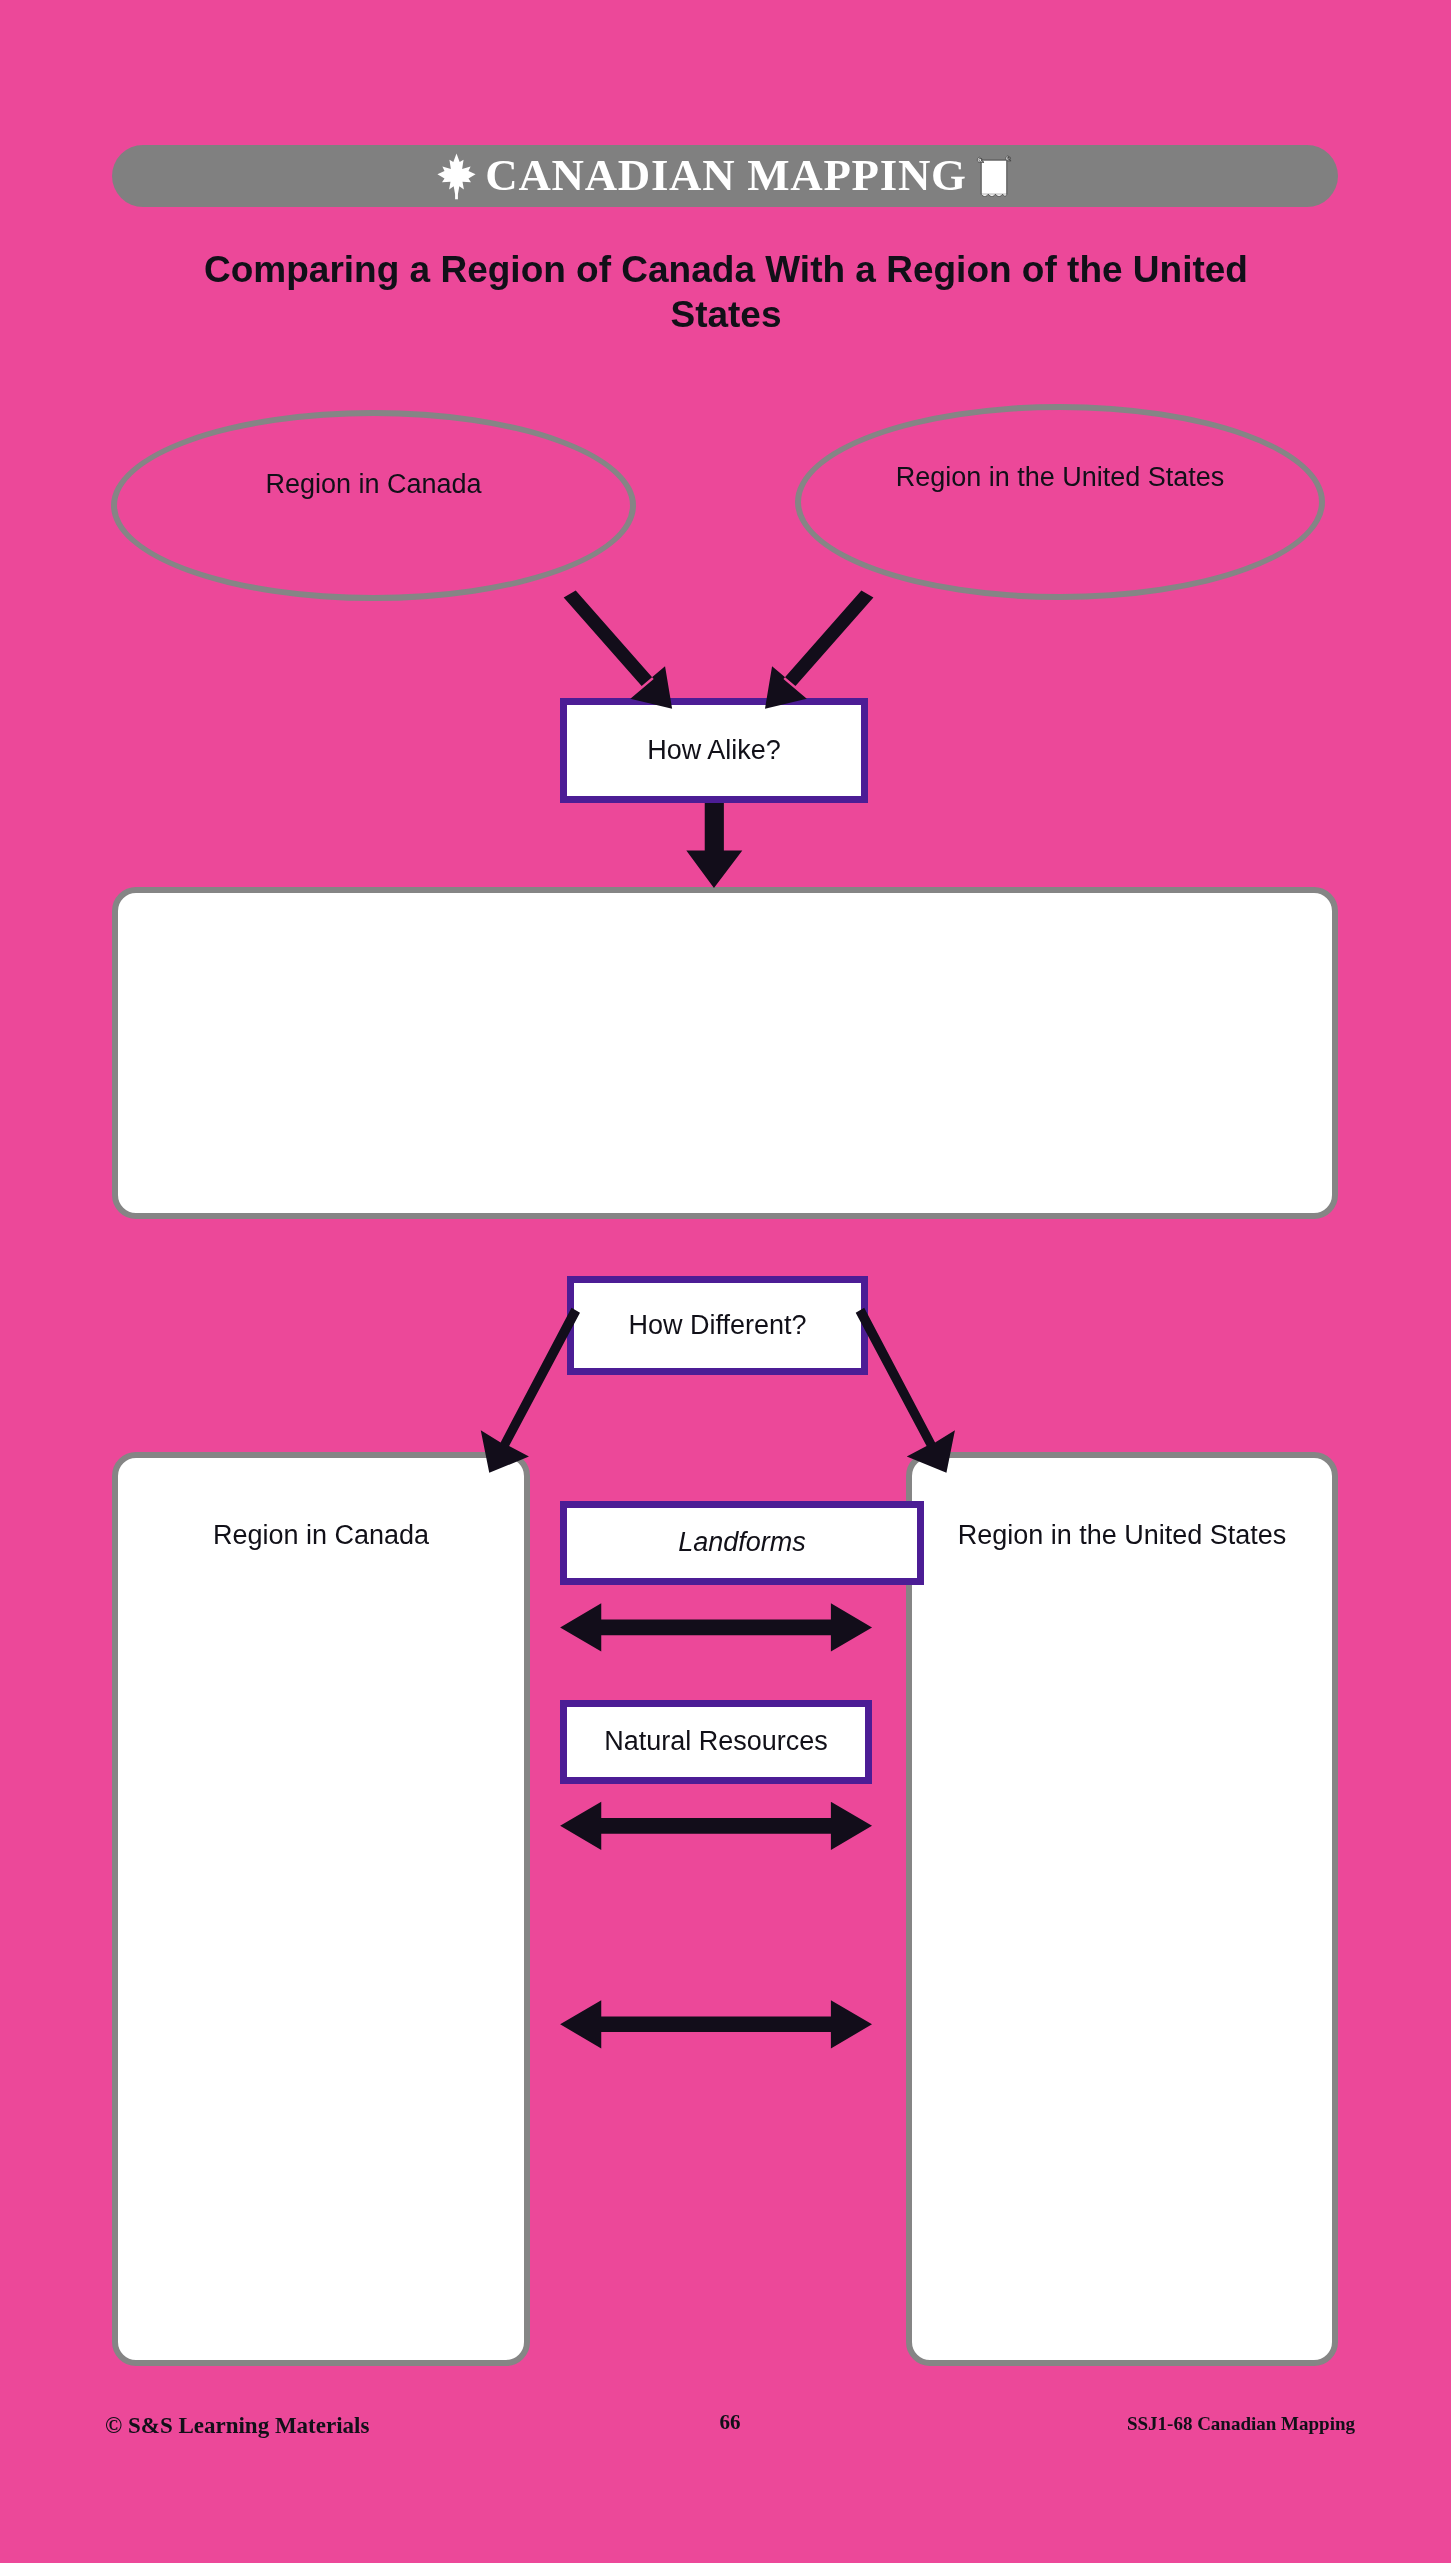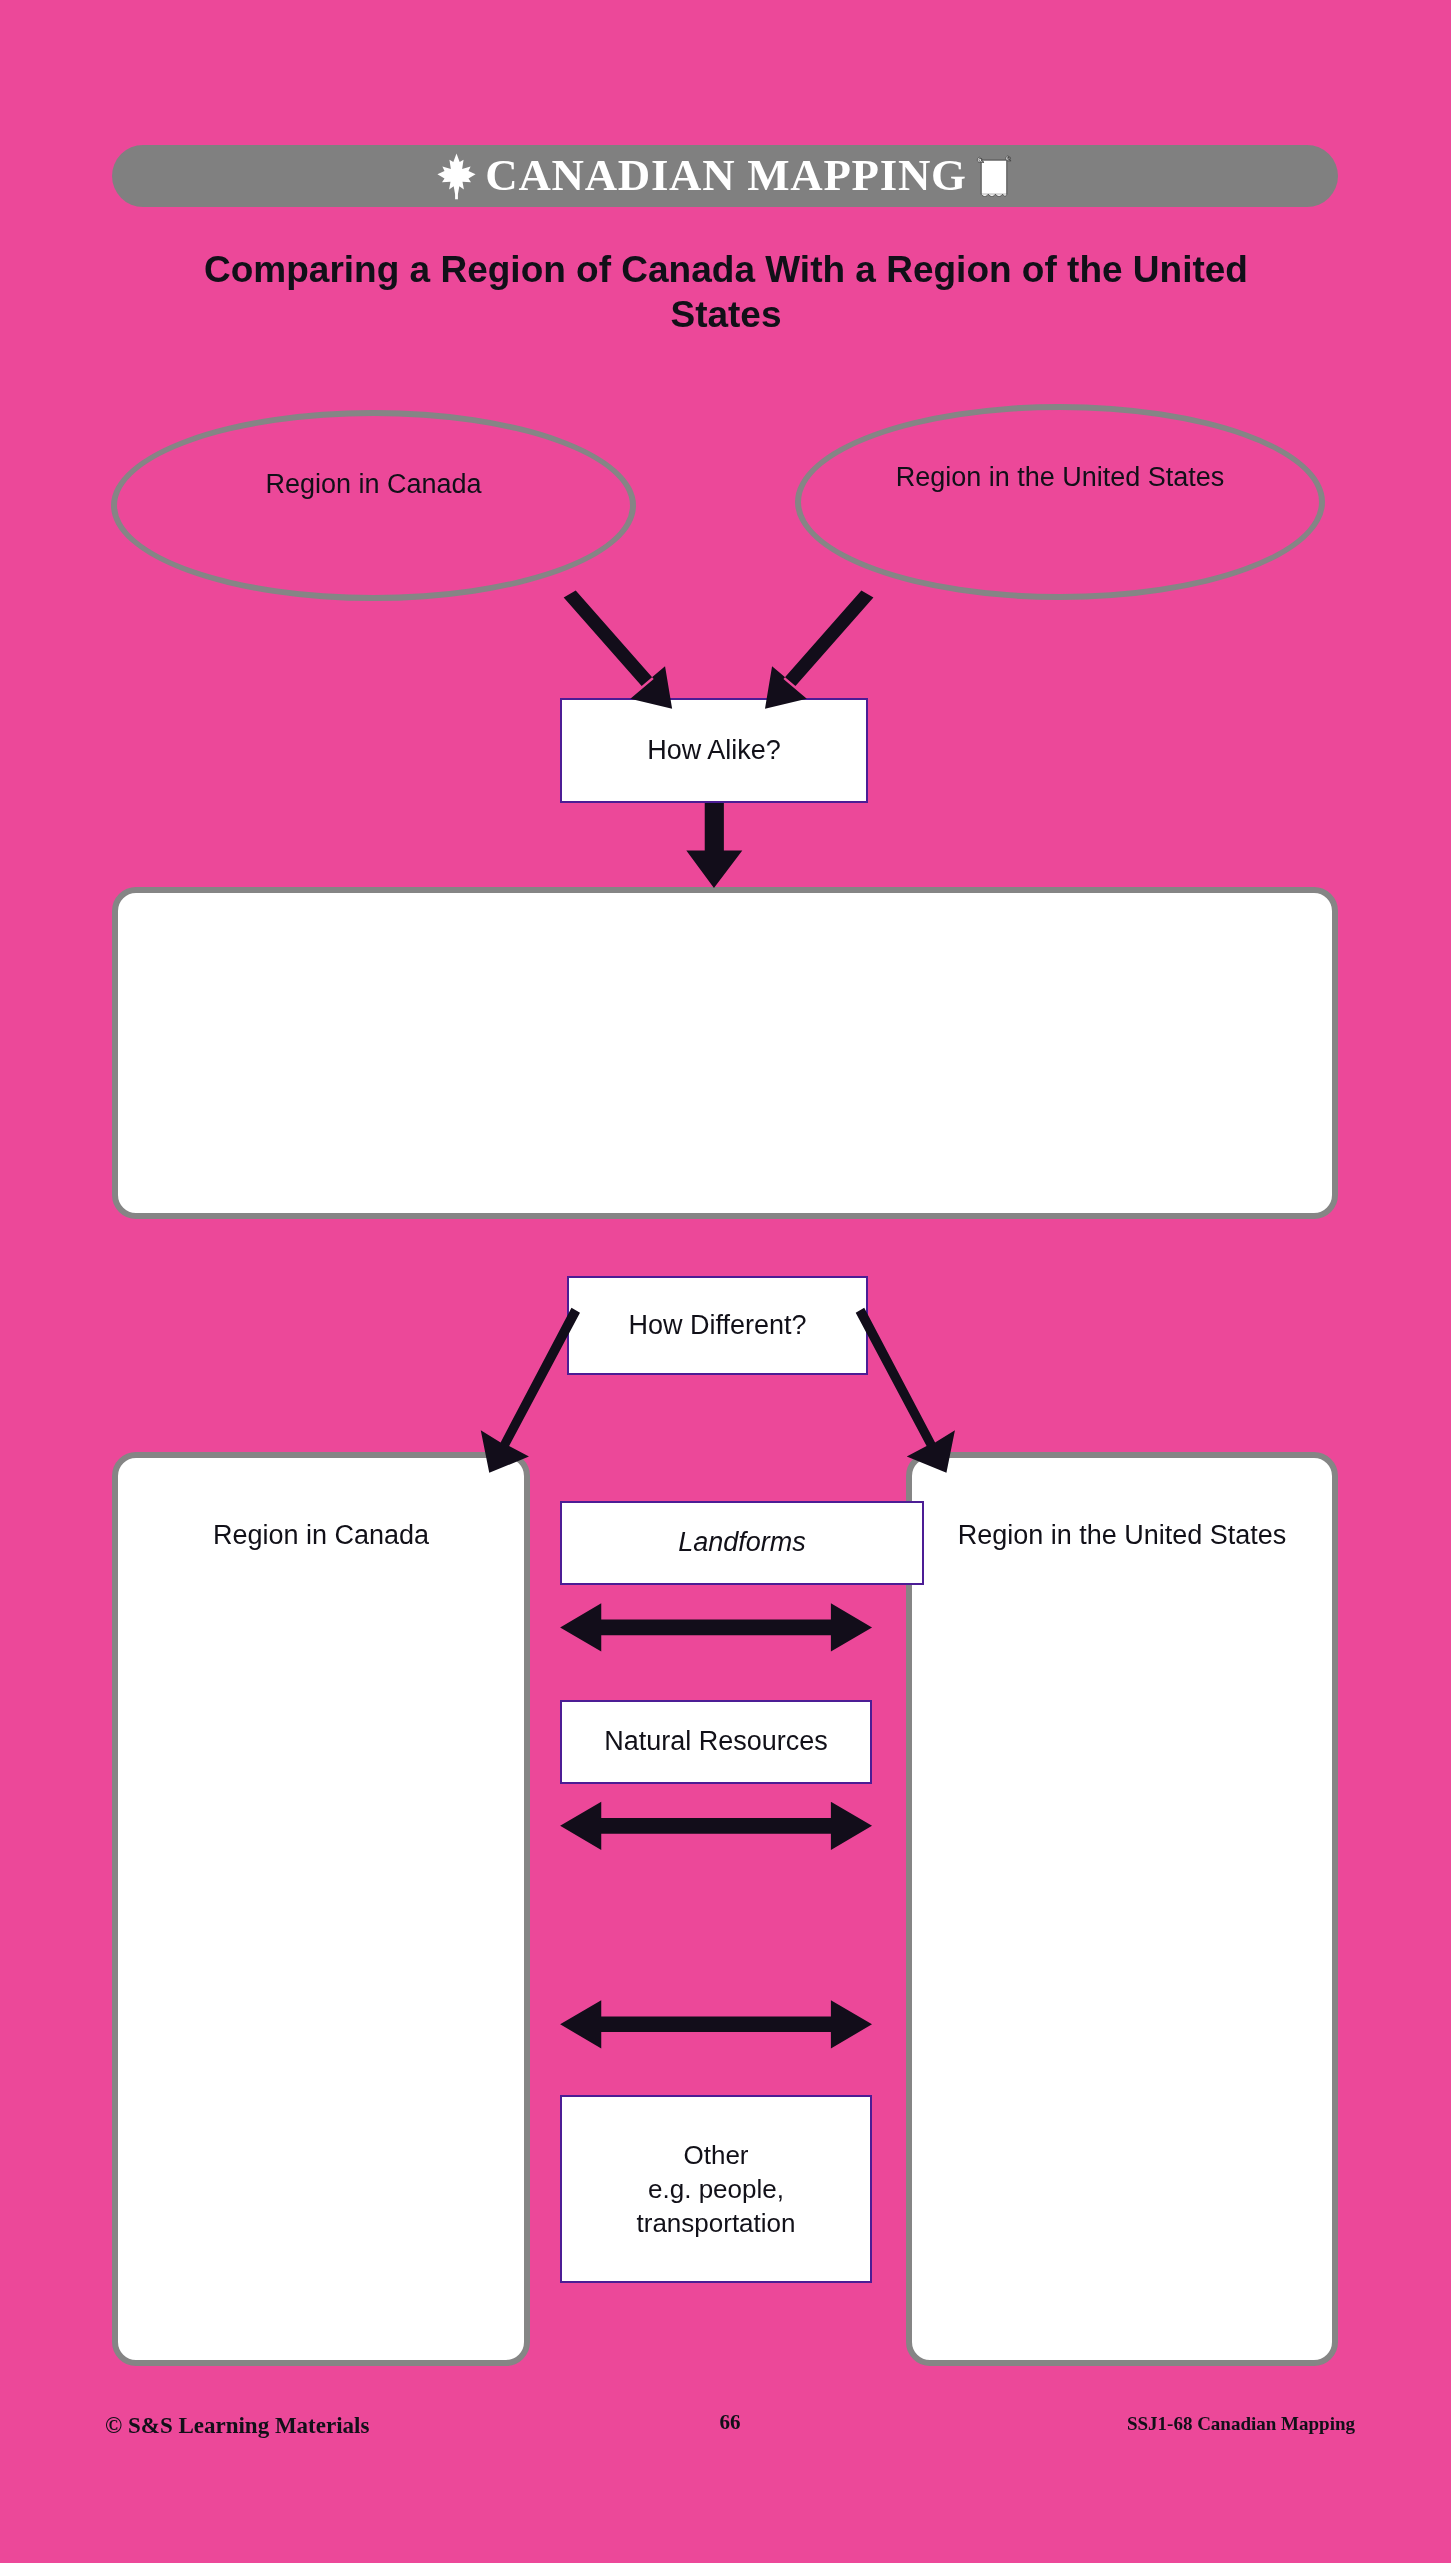--- a/index.html
+++ b/index.html
@@ -76,21 +76,21 @@
   }
   #ellipse-canada { left: 111px; top: 410px; width: 525px; height: 191px; }
   #ellipse-canada .ellipse-label { top: 53px; }
   #ellipse-us { left: 795px; top: 404px; width: 530px; height: 196px; }
   #ellipse-us .ellipse-label { top: 52px; }
 
   
   .blackbox {
     position: absolute;
     box-sizing: border-box;
-    border: 2px solid #4c1d95;
+    border: 7px solid #4c1d95;
     background: #ffffff;
     display: flex;
     align-items: center;
     justify-content: center;
     text-align: center;
     font-size: 27px;
     color: #111018;
     line-height: 1.3;
   }
   #box-how-alike { left: 560px; top: 698px; width: 308px; height: 105px; }
@@ -208,27 +208,20 @@
 
   <div class="blackbox" id="box-landforms">
     <span>Landforms</span>
   </div>
 
   <div class="blackbox" id="box-natural-resources">
     <span>Natural Resources</span>
   </div>
 
 
-  <div class="blackbox" id="box-other">
-    <span>
-      <span>Other</span><br>
-      <span>e.g. people,</span><br>
-      <span>transportation</span>
-    </span>
-  </div>
 
   <svg id="arrow-layer" viewBox="0 0 2048 3616" xmlns="http://www.w3.org/2000/svg">
 
     <g>
       <path fill="#120d1a" d="M795 843 L905 968 L938 940 L948 1000 L889 986 L922 958 L812 833 Z"></path>
     </g>
 
     <g>
       <path fill="#120d1a" d="M1215 833 L1105 958 L1138 986 L1079 1000 L1089 940 L1122 968 L1232 843 Z"></path>
     </g>

